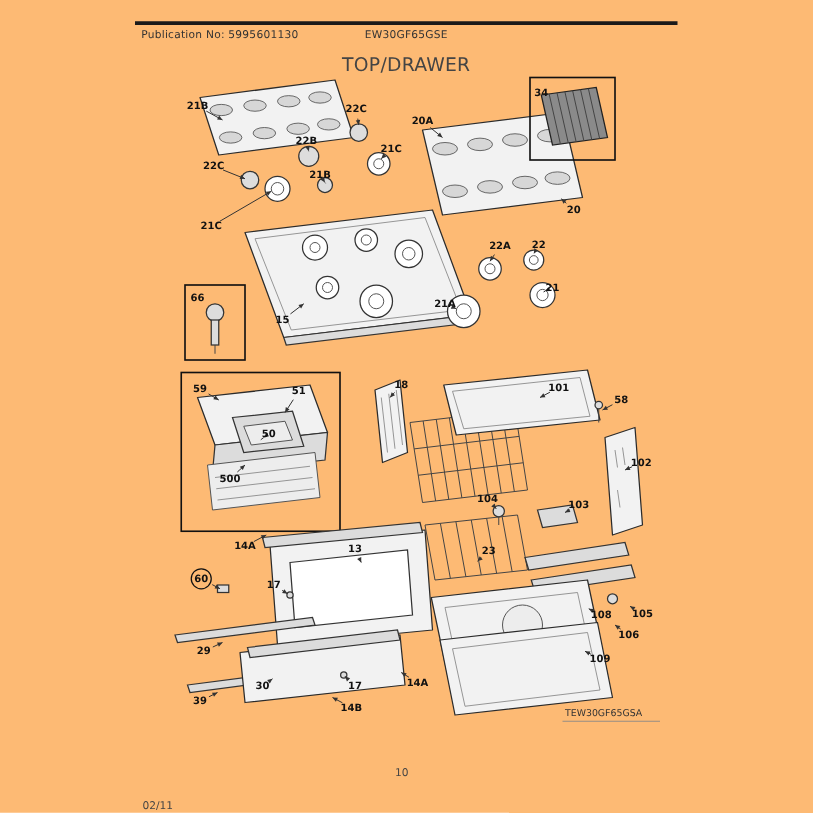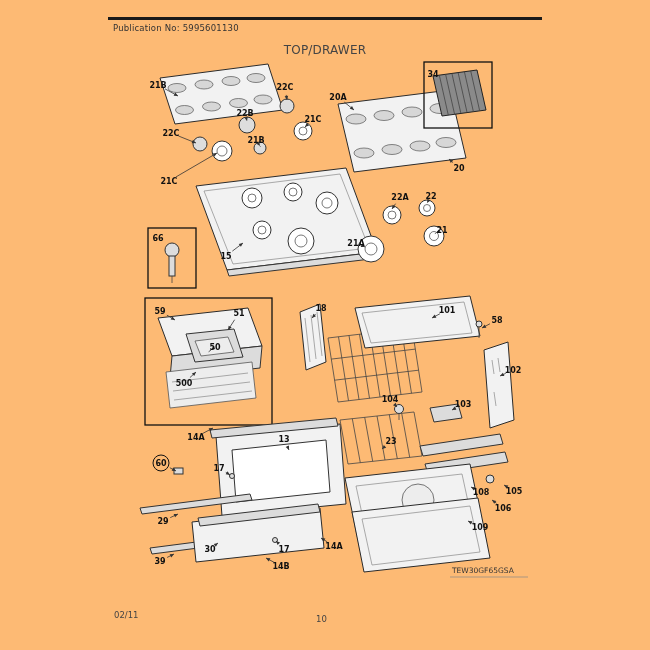--- a/index.html
+++ b/index.html
@@ -5,23 +5,23 @@
   html,body{margin:0;padding:0;}
   body{
     width:650px;height:650px;background:#ffffff;position:relative;overflow:hidden;
     font-family:"DejaVu Sans", sans-serif;color:#222;
   }
   .page{position:absolute;inset:0;background:#fdba74;}
   .topbar{position:absolute;left:108px;top:17px;width:434px;height:3px;background:#1a1a1a;}
   .hdr-text{position:absolute;font-size:8.5px;color:#333;letter-spacing:.2px;white-space:nowrap;}
   #pub{left:113px;top:23px;}
   #model{left:0;right:0;top:23px;text-align:center;}
-  #title{left:0;right:0;top:43px;text-align:center;font-size:12px;color:#444;}
+  #title{left:0;right:0;top:43px;text-align:center;font-size:15px;color:#444;}
   .ftr-text{position:absolute;font-size:8.5px;color:#444;}
-  #fdate{left:114px;top:610px;}
+  #fdate{left:114px;top:640px;}
   #fpage{left:316px;top:614px;}
   svg{position:absolute;left:0;top:0;}
   .part{stroke:#2b2b2b;stroke-width:1;fill:#f2f2f2;stroke-linejoin:round;}
   .part-dark{stroke:#222;stroke-width:1;fill:#8a8a8a;}
   .part-mid{stroke:#333;stroke-width:1;fill:#dcdcdc;}
   .part-light{stroke:#555;stroke-width:.8;fill:#ededed;}
   .wire{stroke:#444;stroke-width:.8;fill:none;}
   .thin{stroke:#888;stroke-width:.7;fill:none;}
   .slot{fill:#d7d7d7;stroke:#555;stroke-width:.7;}
   .ringO{fill:#ffffff;stroke:#333;stroke-width:1;}
@@ -34,20 +34,21 @@
   .callout-circle{fill:none;stroke:#111;stroke-width:1;}
   .diagcode{font-size:7.5px;fill:#333;}
 </style>
 </head>
 <body>
 
 <div class="page">
 
   <div class="topbar"></div>
   <div class="hdr-text" id="pub">Publication No: 5995601130</div>
+  <div class="hdr-text" id="model">EW30GF65GSE</div>
   <div class="hdr-text" id="title">TOP/DRAWER</div>
 
   <svg id="diagram" width="650" height="650" viewBox="0 0 650 650">
 
     <g>
       <polygon class="part" points="160,78 268,64 283,110 175,124"></polygon>
       <ellipse class="slot" cx="177" cy="88" rx="9" ry="4.5"></ellipse>
       <ellipse class="slot" cx="204" cy="84.5" rx="9" ry="4.5"></ellipse>
       <ellipse class="slot" cx="231" cy="81" rx="9" ry="4.5"></ellipse>
       <ellipse class="slot" cx="256" cy="78" rx="9" ry="4.5"></ellipse>

